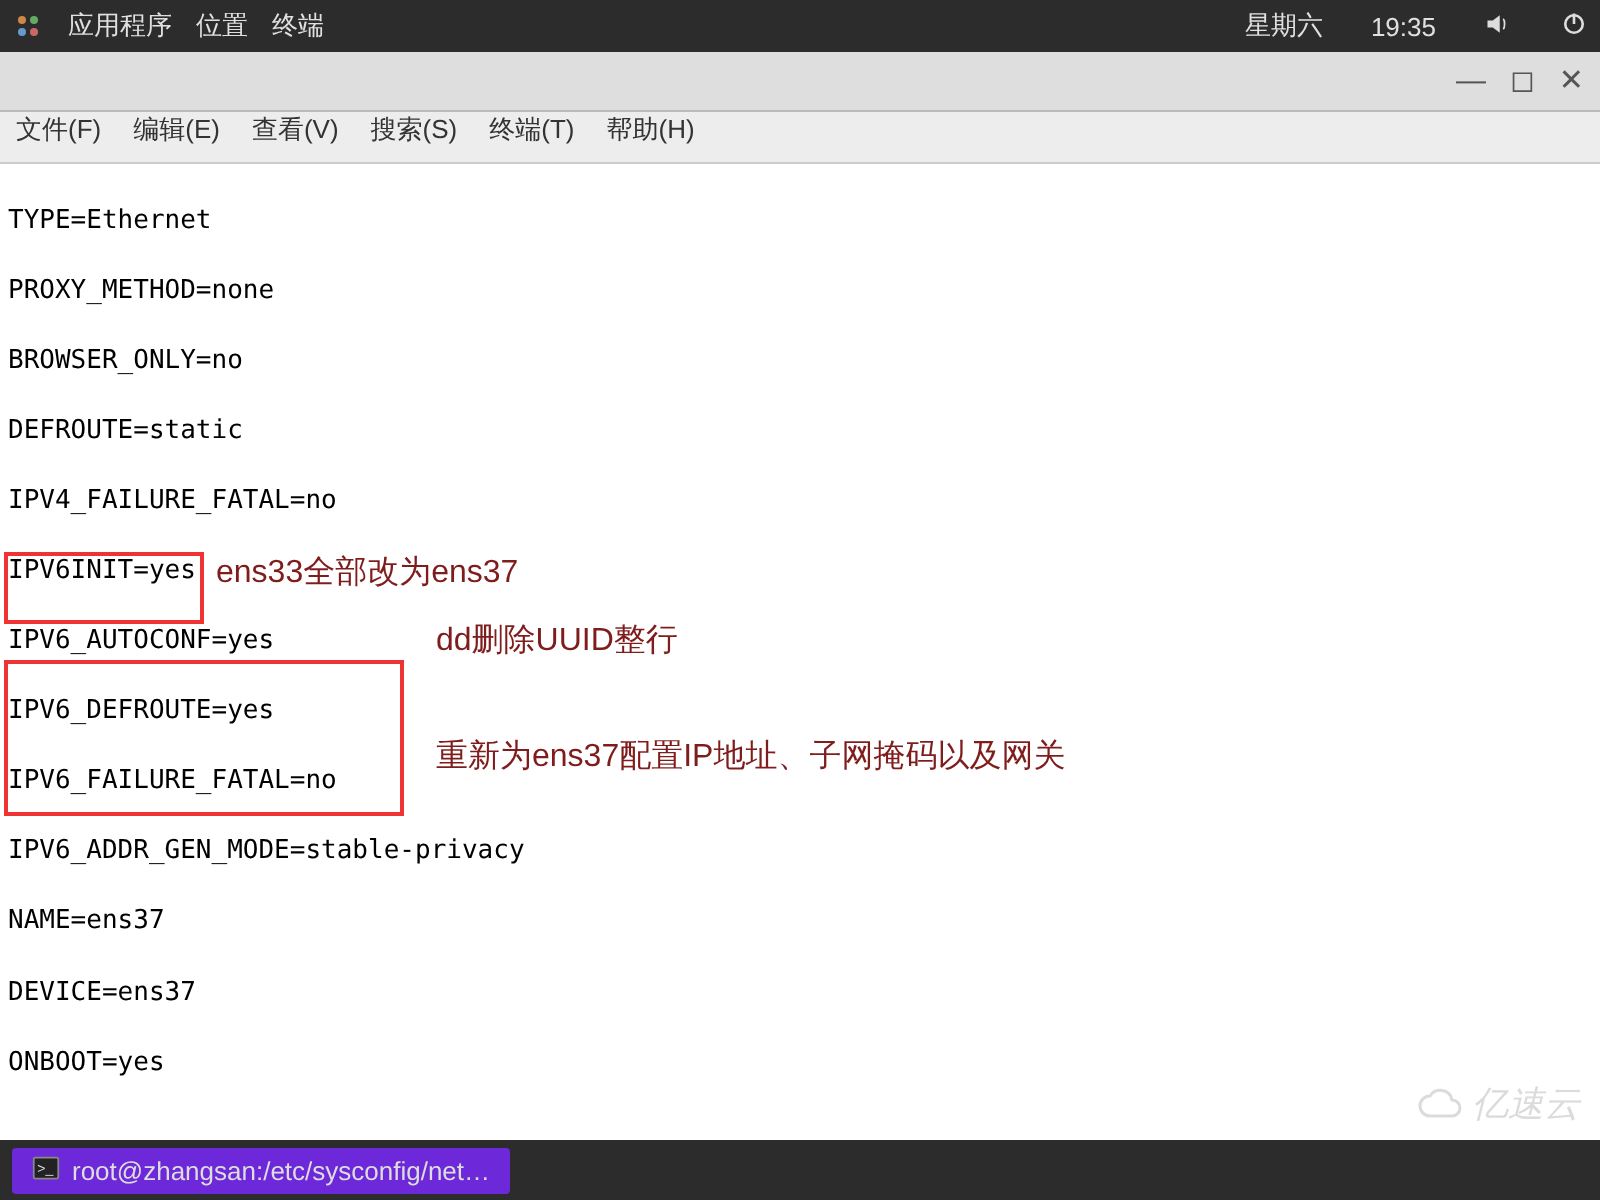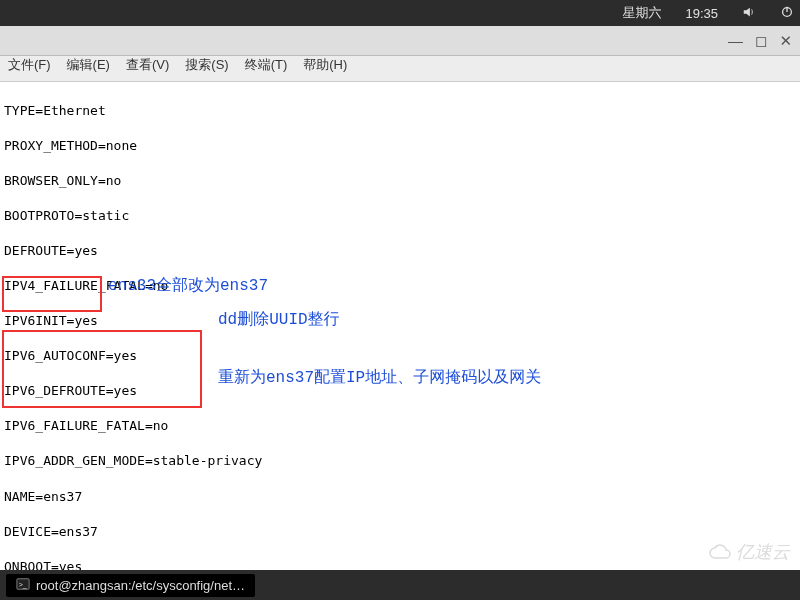--- a/index.html
+++ b/index.html
@@ -69,22 +69,22 @@
     position: relative;
   }
   .line { white-space: pre; }
   .boxed1 {
     position: absolute;
     border: 2px solid #e33;
     pointer-events: none;
   }
   .annot {
     position:absolute;
-    color:#1d4ed8;
-    font-family: Liberation Mono, monospace;
+    color:#7f1d1d;
+    font-family: Liberation Sans, sans-serif;
     font-size:16px;
   }
   .cursor-block {
     display:inline-block;
     width:8px; height:14px;
     background:#000;
     vertical-align: text-bottom;
   }
   .taskbar {
     position:absolute;
@@ -93,21 +93,21 @@
     background:#2c2c2c;
     color:#ddd;
     display:flex;
     align-items:center;
     padding:0 6px;
     font-family:sans-serif;
     font-size:13px;
     gap:8px;
   }
   .task-item {
-    background:#000000;
+    background:#6d28d9;
     padding:3px 10px;
     border-radius:2px;
     display:flex;
     align-items:center;
     gap:6px;
     max-width:260px;
     overflow:hidden;
     white-space:nowrap;
   }
   .watermark {
@@ -122,20 +122,33 @@
     align-items:center;
     gap:4px;
     opacity:0.7;
   }
   .cloud-icon { width:24px; height:16px; }
 </style>
 </head>
 <body>
 
 <div class="topbar">
+  <div class="topbar-left">
+    <span class="app-icon">
+      <svg viewBox="0 0 16 16" width="16" height="16">
+          <circle cx="5" cy="5" r="2" fill="#c84"></circle>
+          <circle cx="11" cy="5" r="2" fill="#6a6"></circle>
+          <circle cx="5" cy="11" r="2" fill="#69c"></circle>
+          <circle cx="11" cy="11" r="2" fill="#c66"></circle>
+        </svg>
+    </span>
+    <span>应用程序</span>
+    <span>位置</span>
+    <span>终端</span>
+  </div>
   <div class="topbar-right">
     <span>星期六</span>
     <span>19:35</span>
     <span>
       <svg viewBox="0 0 16 16" width="14" height="14">
           <path d="M2 6v4h3l4 3V3L5 6H2z" fill="#ddd"></path>
           <path d="M11 5c1 1 1 5 0 6" stroke="#ddd" fill="none"></path>
         </svg>
     </span>
     <span>
@@ -162,22 +175,21 @@
   <span>查看(V)</span>
   <span>搜索(S)</span>
   <span>终端(T)</span>
   <span>帮助(H)</span>
 </div>
 
 <div class="terminal">
 <div class="line">TYPE=Ethernet</div>
 <div class="line">PROXY_METHOD=none</div>
 <div class="line">BROWSER_ONLY=no</div>
-<div class="line">BOOTPROTO=static</div>
-<div class="line">DEFROUTE=yes</div>
+<div class="line">DEFROUTE=static</div>
 <div class="line">IPV4_FAILURE_FATAL=no</div>
 <div class="line">IPV6INIT=yes</div>
 <div class="line">IPV6_AUTOCONF=yes</div>
 <div class="line">IPV6_DEFROUTE=yes</div>
 <div class="line">IPV6_FAILURE_FATAL=no</div>
 <div class="line">IPV6_ADDR_GEN_MODE=stable-privacy</div>
 <div class="line">NAME=ens37</div>
 <div class="line">DEVICE=ens37</div>
 <div class="line">ONBOOT=yes</div>
 

